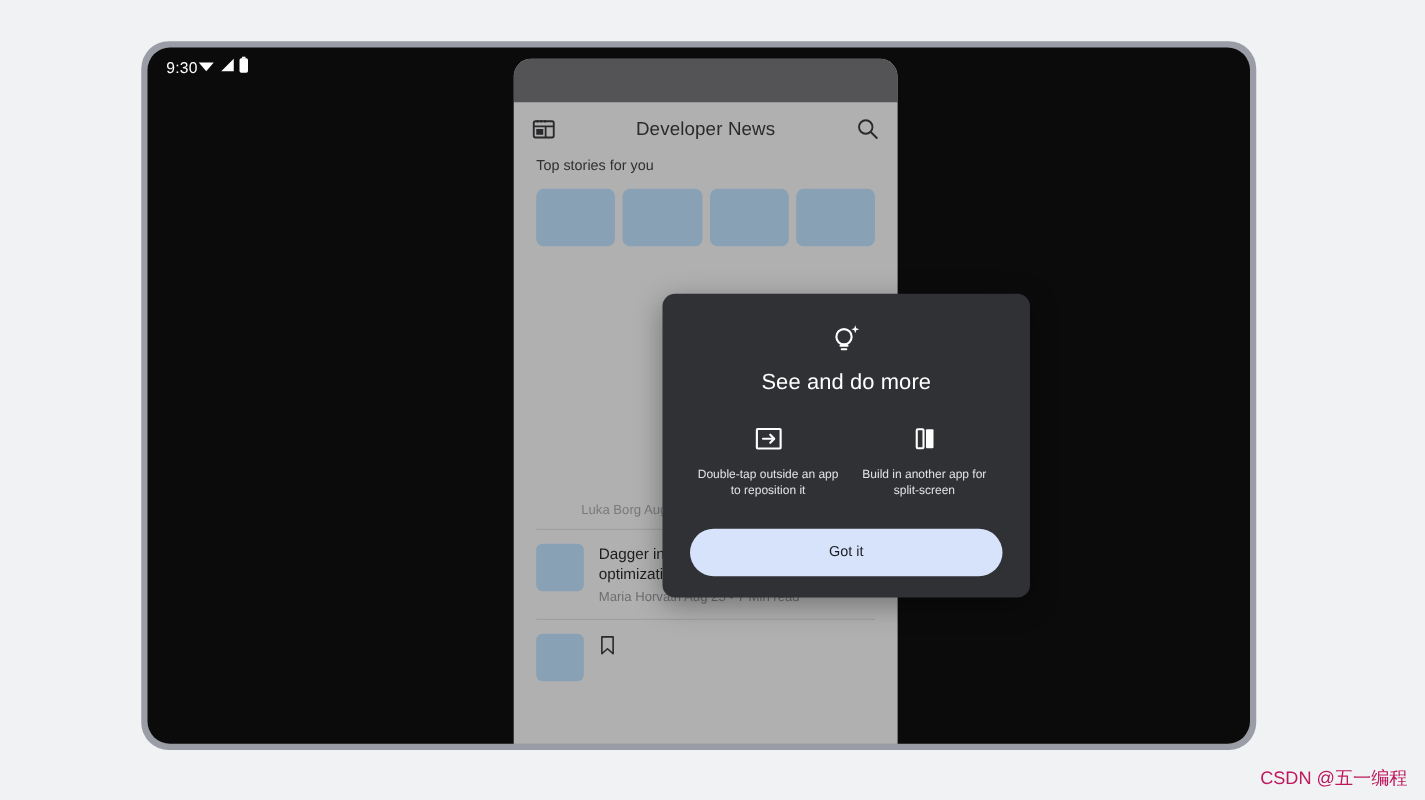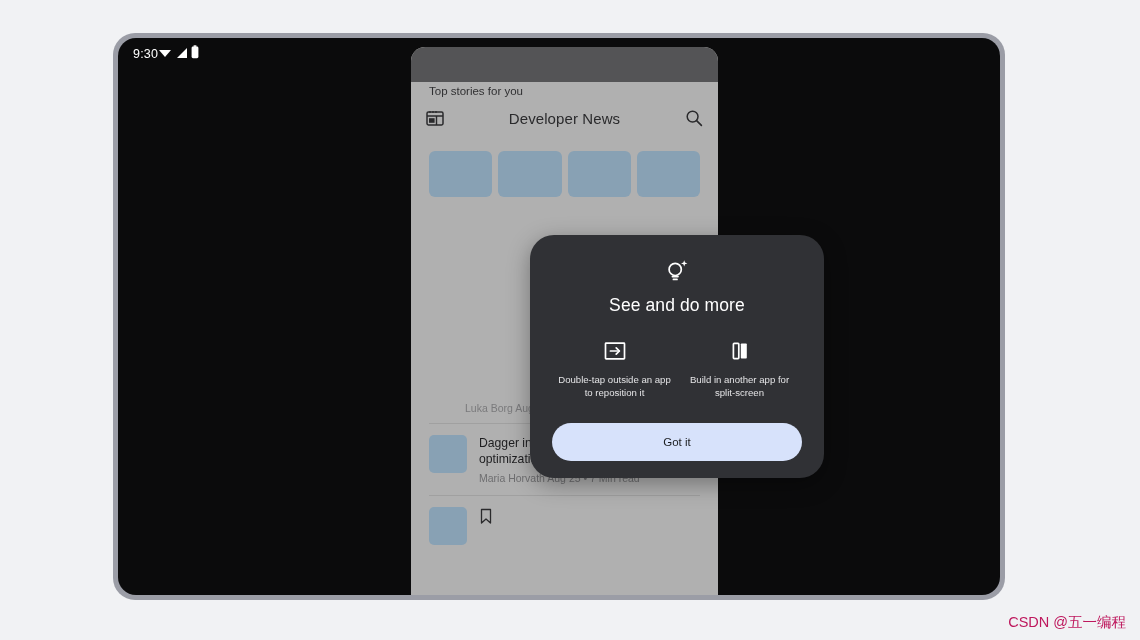--- a/index.html
+++ b/index.html
@@ -131,21 +131,21 @@
     font-size: 10.5px; color: #7a7a7c;
     padding: 0 0 9px 54px;
   }
 
   
   #dialog {
     position: absolute;
     left: 412px; top: 197px;
     width: 294px; height: 243px;
     background: #303135;
-    border-radius: 24px;
+    border-radius: 10px;
     z-index: 30;
     padding: 16px 22px 17px 22px;
     display: flex; flex-direction: column;
     align-items: center;
     box-shadow: 0 6px 22px rgba(0,0,0,.35);
   }
   #dialog-hero-icon { width: 30px; height: 30px; margin-top: 6px; }
   #dialog-title {
     margin-top: 8px;
     font-size: 17.5px; color: #ffffff;
@@ -214,22 +214,20 @@
         </span>
       </span>
     </div>
 
     <div id="appwindow">
 
       <div id="caption-bar"></div>
 
       <div id="app-content">
 
-        <div id="section-label">Top stories for you</div>
-
         <div id="app-topbar">
           <span class="topbar-icon">
             <svg width="20" height="20" viewBox="0 0 20 20">
               <rect x="2" y="4" width="16" height="13" rx="1.4" fill="none" stroke="#2a2a2c" stroke-width="1.5"></rect>
               <line x1="2" y1="8" x2="18" y2="8" stroke="#2a2a2c" stroke-width="1.4"></line>
               <line x1="11.5" y1="8" x2="11.5" y2="17" stroke="#2a2a2c" stroke-width="1.4"></line>
               <rect x="4" y="10.2" width="5.6" height="4.6" fill="#2a2a2c"></rect>
               <line x1="5" y1="3" x2="5" y2="5" stroke="#2a2a2c" stroke-width="1.3"></line>
               <line x1="8" y1="3" x2="8" y2="5" stroke="#2a2a2c" stroke-width="1.3"></line>
               <line x1="11" y1="3" x2="11" y2="5" stroke="#2a2a2c" stroke-width="1.3"></line>
@@ -239,20 +237,22 @@
           <div id="app-title">Developer News</div>
 
           <span class="topbar-icon">
             <svg width="20" height="20" viewBox="0 0 20 20">
               <circle cx="8.6" cy="8.6" r="5.4" fill="none" stroke="#2a2a2c" stroke-width="1.5"></circle>
               <line x1="12.6" y1="12.6" x2="17.4" y2="17.4" stroke="#2a2a2c" stroke-width="1.6" stroke-linecap="round"></line>
             </svg>
           </span>
         </div>
 
+        <div id="section-label">Top stories for you</div>
+
         <div id="thumb-row">
           <div class="thumb-card"></div>
           <div class="thumb-card"></div>
           <div class="thumb-card"></div>
           <div class="thumb-card"></div>
         </div>
 
         <div style="height:205px"></div>
 
         <div class="meta-orphan">Luka Borg   Aug 26 • 4 Min read</div>

